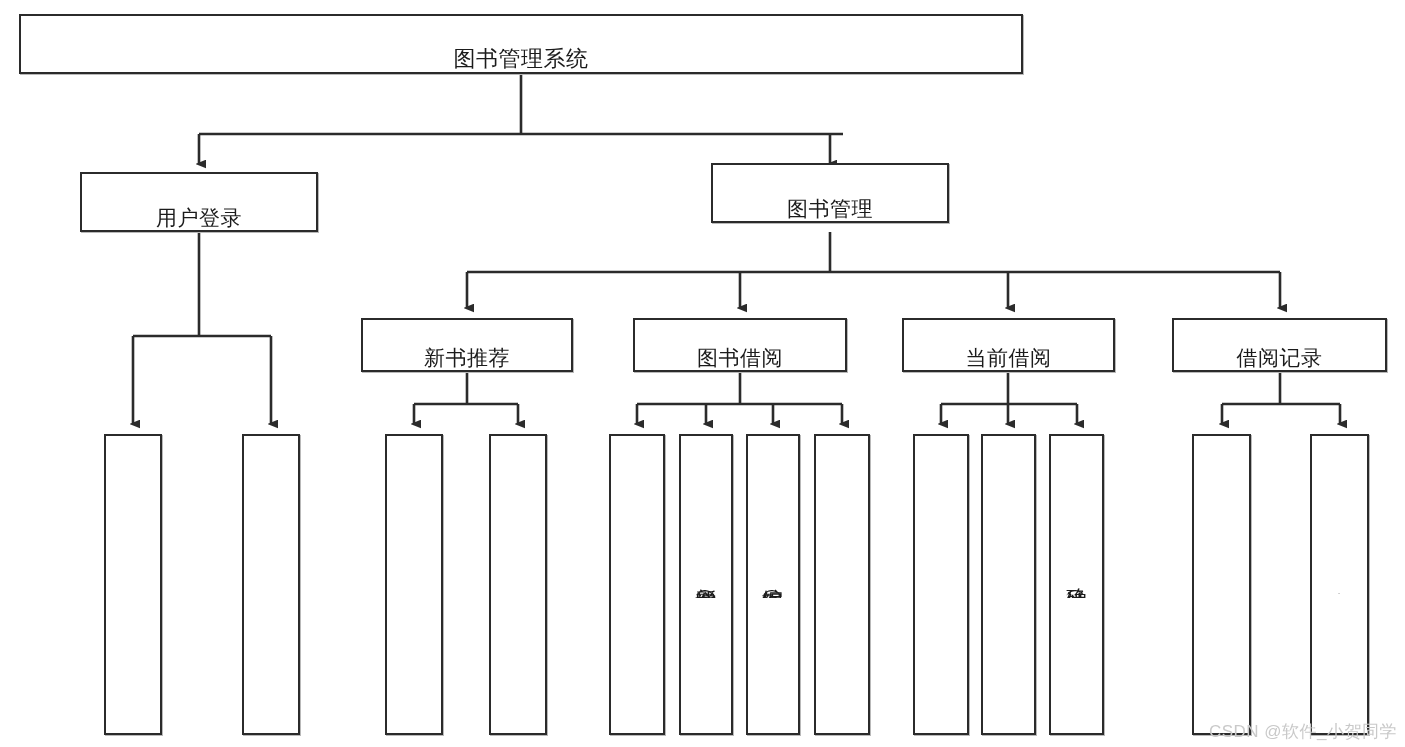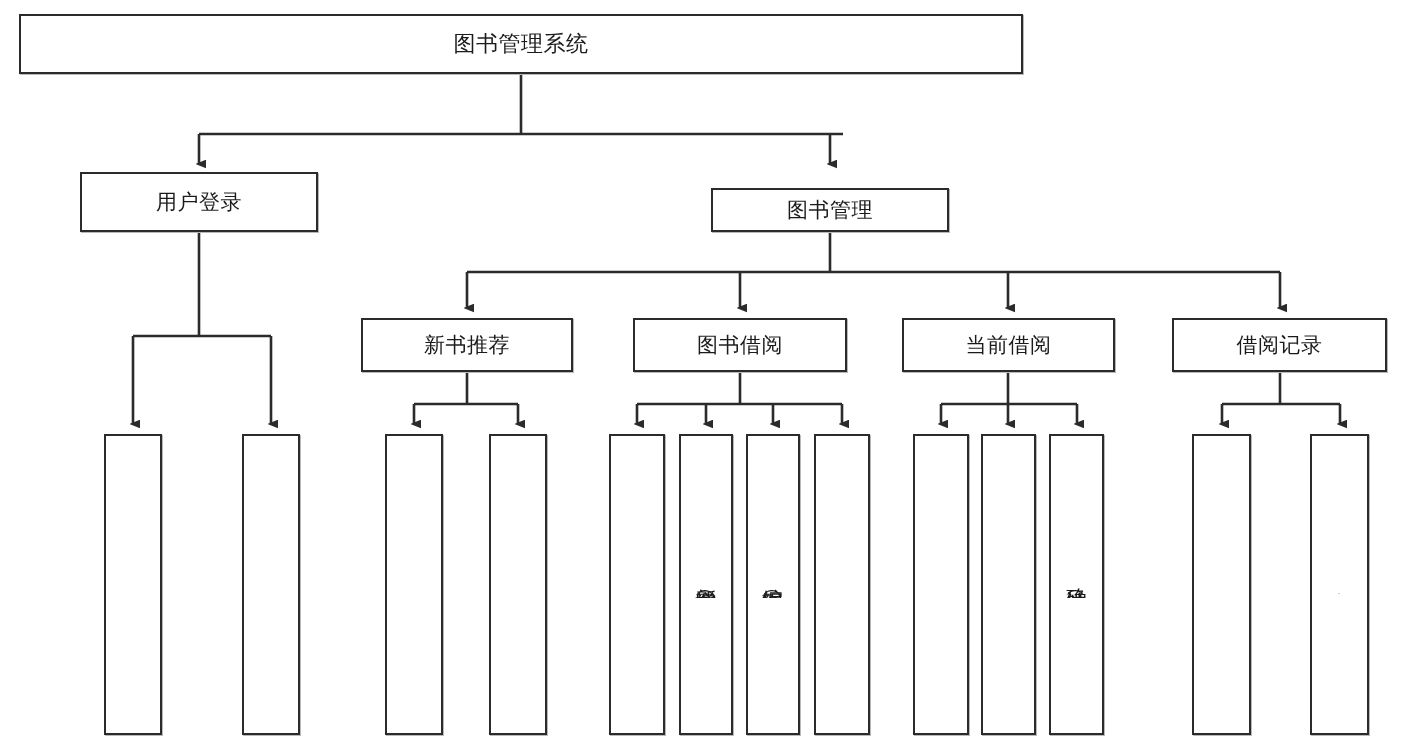--- a/index.html
+++ b/index.html
@@ -25,21 +25,21 @@
     width: 1405px;
     height: 747px;
     pointer-events: none;
   }
   .node {
     position: absolute;
     box-sizing: border-box;
     background: #ffffff;
     border: 2px solid #2b2b2b;
     display: flex;
-    align-items: center;
+    align-items: flex-end;
     justify-content: center;
     color: #1b1b1b;
     box-shadow: 1px 1px 0 #b9b9b9;
   }
   .node .label {
     display: block;
     text-align: center;
     line-height: 1.16;
     color: #1b1b1b;
   }
@@ -134,21 +134,21 @@
   </svg>
 
   <div class="node horiz root" style="left:19px; top:14px; width:1004px; height:60px;">
     <span class="label">图书管理系统</span>
   </div>
 
   <div class="node horiz" style="left:80px; top:172px; width:238px; height:60px;">
     <span class="label">用户登录</span>
   </div>
 
-  <div class="node horiz" style="left:711px; top:188px; width:238px; height:44px;">
+  <div class="node horiz" style="left:711px; top:163px; width:238px; height:60px;">
     <span class="label">图书管理</span>
   </div>
 
   <div class="node horiz" style="left:633px; top:318px; width:214px; height:54px;">
     <span class="label">图书借阅</span>
   </div>
 
   <div class="node horiz" style="left:361px; top:318px; width:212px; height:54px;">
     <span class="label">新书推荐</span>
   </div>
@@ -206,14 +206,15 @@
   </div>
 
   <div class="node vert" style="left:1192px; top:434px; width:59px; height:301px;">
     <span class="label">新增借阅记录</span>
   </div>
 
   <div class="node vert" style="left:1310px; top:434px; width:59px; height:301px;">
     <span class="label">查询借阅记录</span>
   </div>
 
+  <div class="watermark">CSDN @软件_小贺同学</div>
 
 </div>
 
 </body></html>

